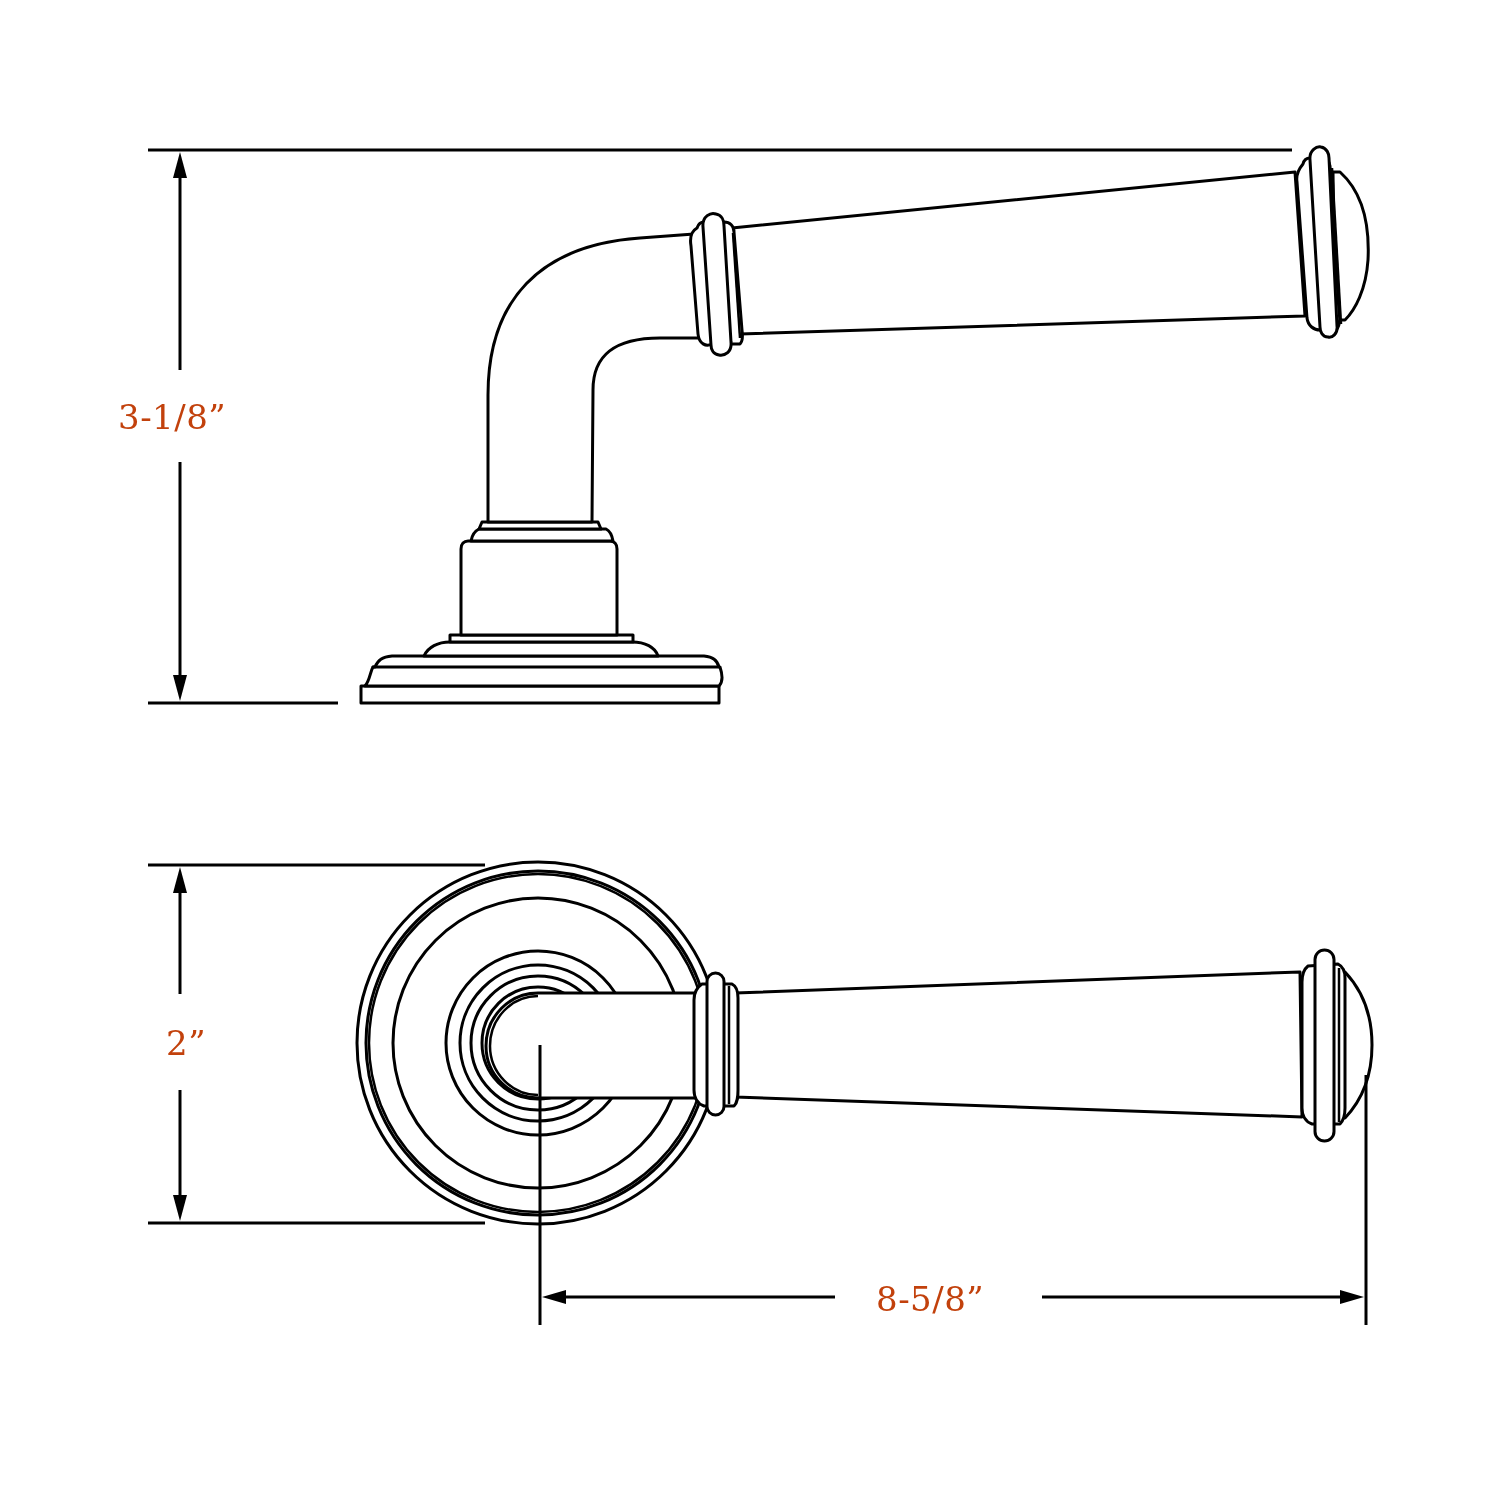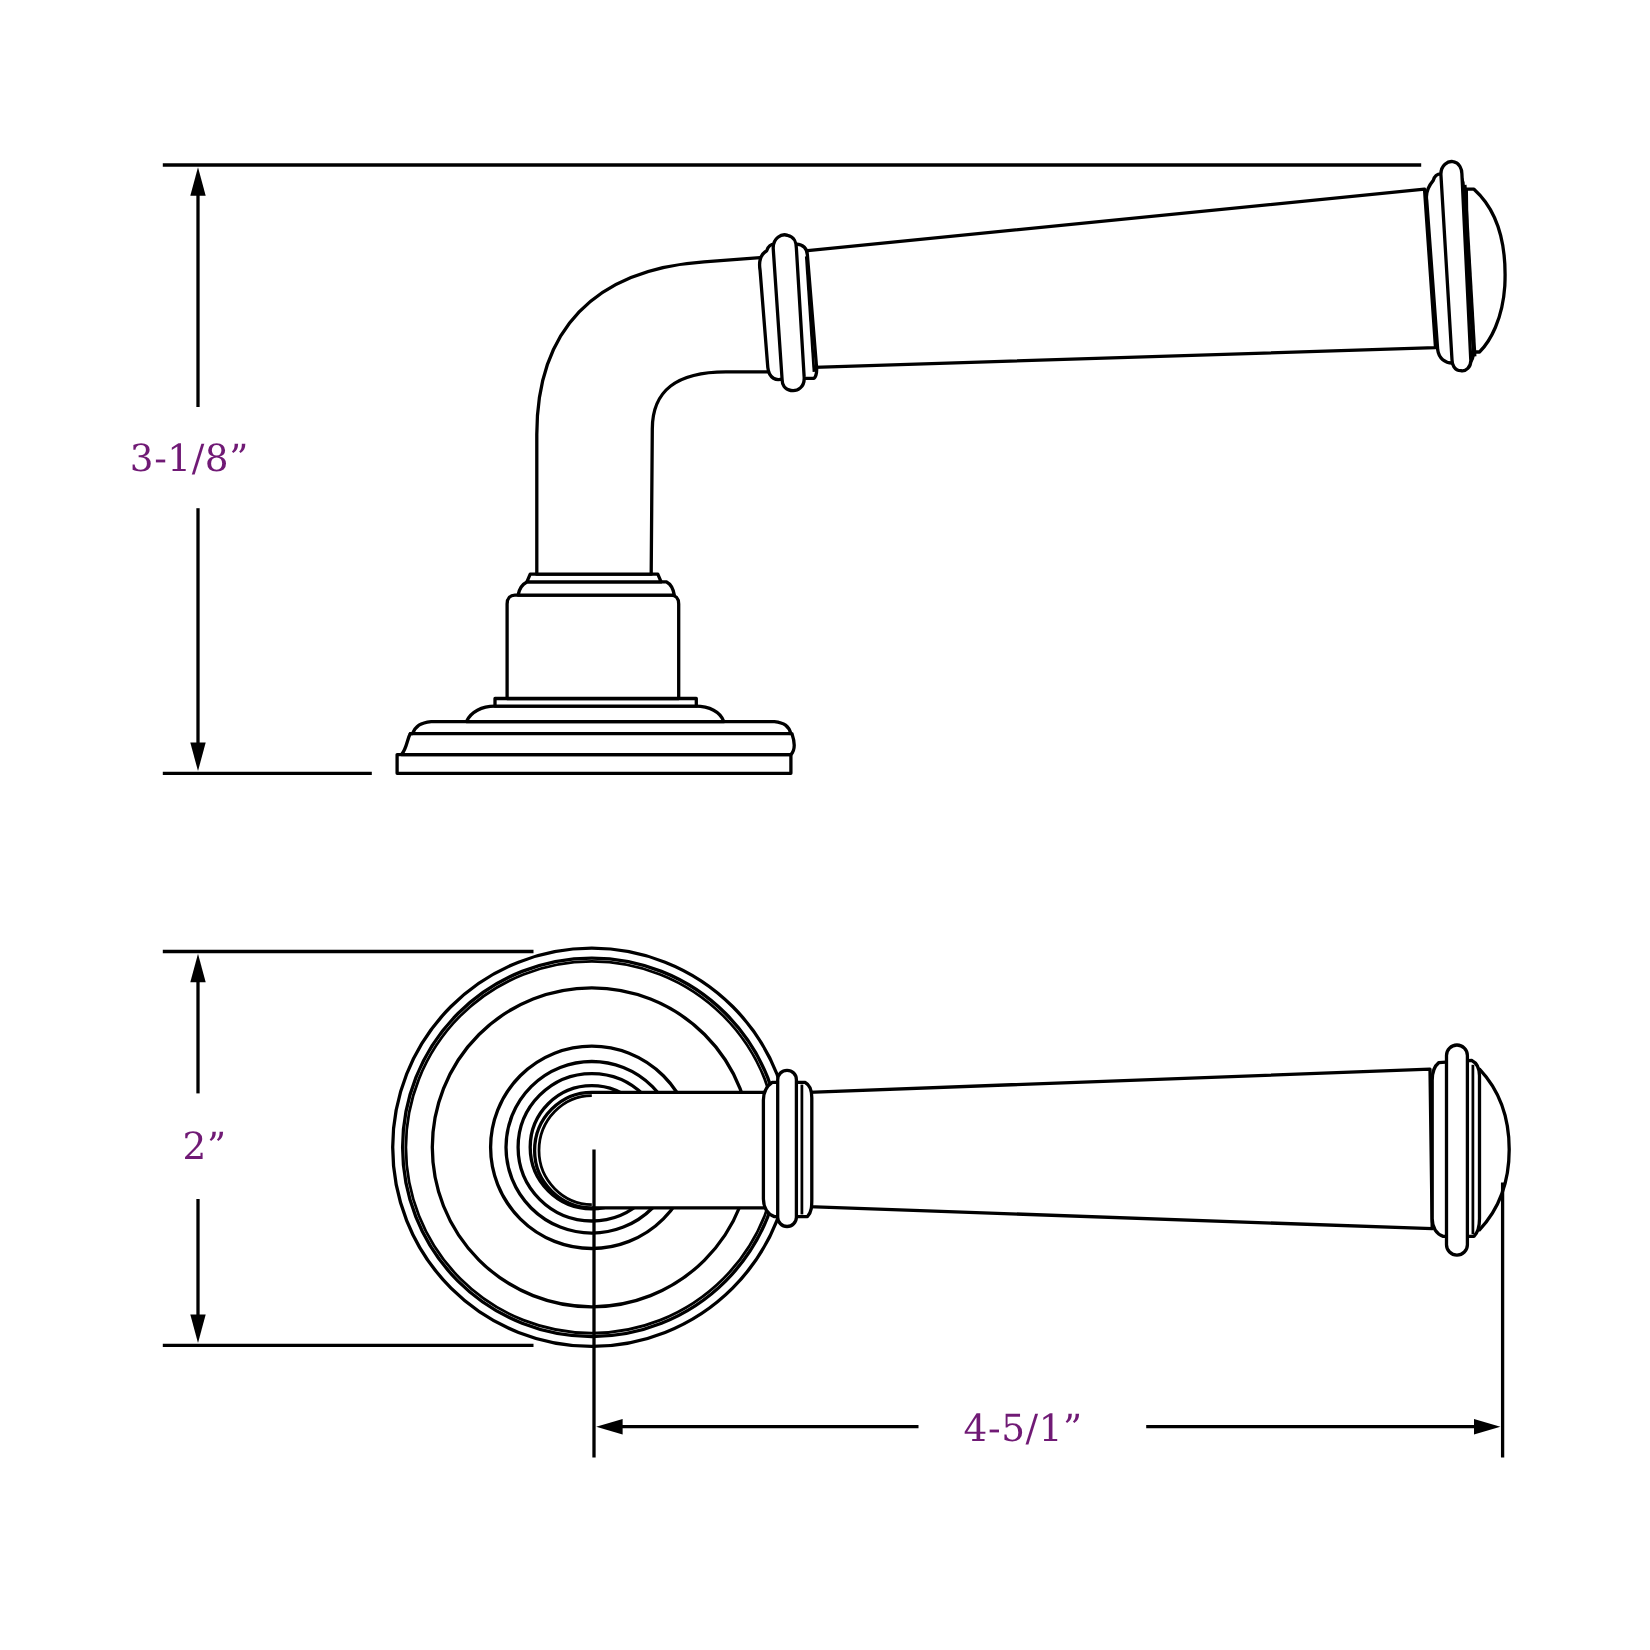--- a/index.html
+++ b/index.html
@@ -7,21 +7,21 @@
     #drawing { position: absolute; left: 0; top: 0; width: 1500px; height: 1500px; }
     .ln { fill: none; stroke: #000; stroke-width: 3; stroke-linejoin: round; stroke-linecap: round; }
     .thin { fill: none; stroke: #000; stroke-width: 2.5; }
     .dim { fill: none; stroke: #000; stroke-width: 3; }
     .shape { fill: #fff; stroke: #000; stroke-width: 3; stroke-linejoin: round; }
     .arrow { fill: #000; stroke: none; }
     .dim-label {
       position: absolute;
       font-family: "DejaVu Serif", "Liberation Serif", serif;
       font-size: 34px;
-      color: #701a75;
+      color: #c2410c;
       background: #fff;
       white-space: nowrap;
       line-height: 1;
       letter-spacing: 0.5px;
     }
   </style>
 </head>
 <body>
 
 <svg id="drawing" viewBox="0 0 1500 1500" xmlns="http://www.w3.org/2000/svg">
@@ -112,13 +112,13 @@
       <line class="dim" x1="562" y1="1297" x2="835" y2="1297"></line>
       <line class="dim" x1="1042" y1="1297" x2="1344" y2="1297"></line>
       <polygon class="arrow" points="542,1297 566,1290 566,1304"></polygon>
       <polygon class="arrow" points="1364,1297 1340,1290 1340,1304"></polygon>
     </g>
   </g>
 </svg>
 
 <div class="dim-label" style="left:118px; top:400px;">3-1/8”</div>
 <div class="dim-label" style="left:166px; top:1026px;">2”</div>
-<div class="dim-label" style="left:876px; top:1282px;">4-5/1”</div>
+<div class="dim-label" style="left:876px; top:1282px;">8-5/8”</div>
 
 </body></html>

